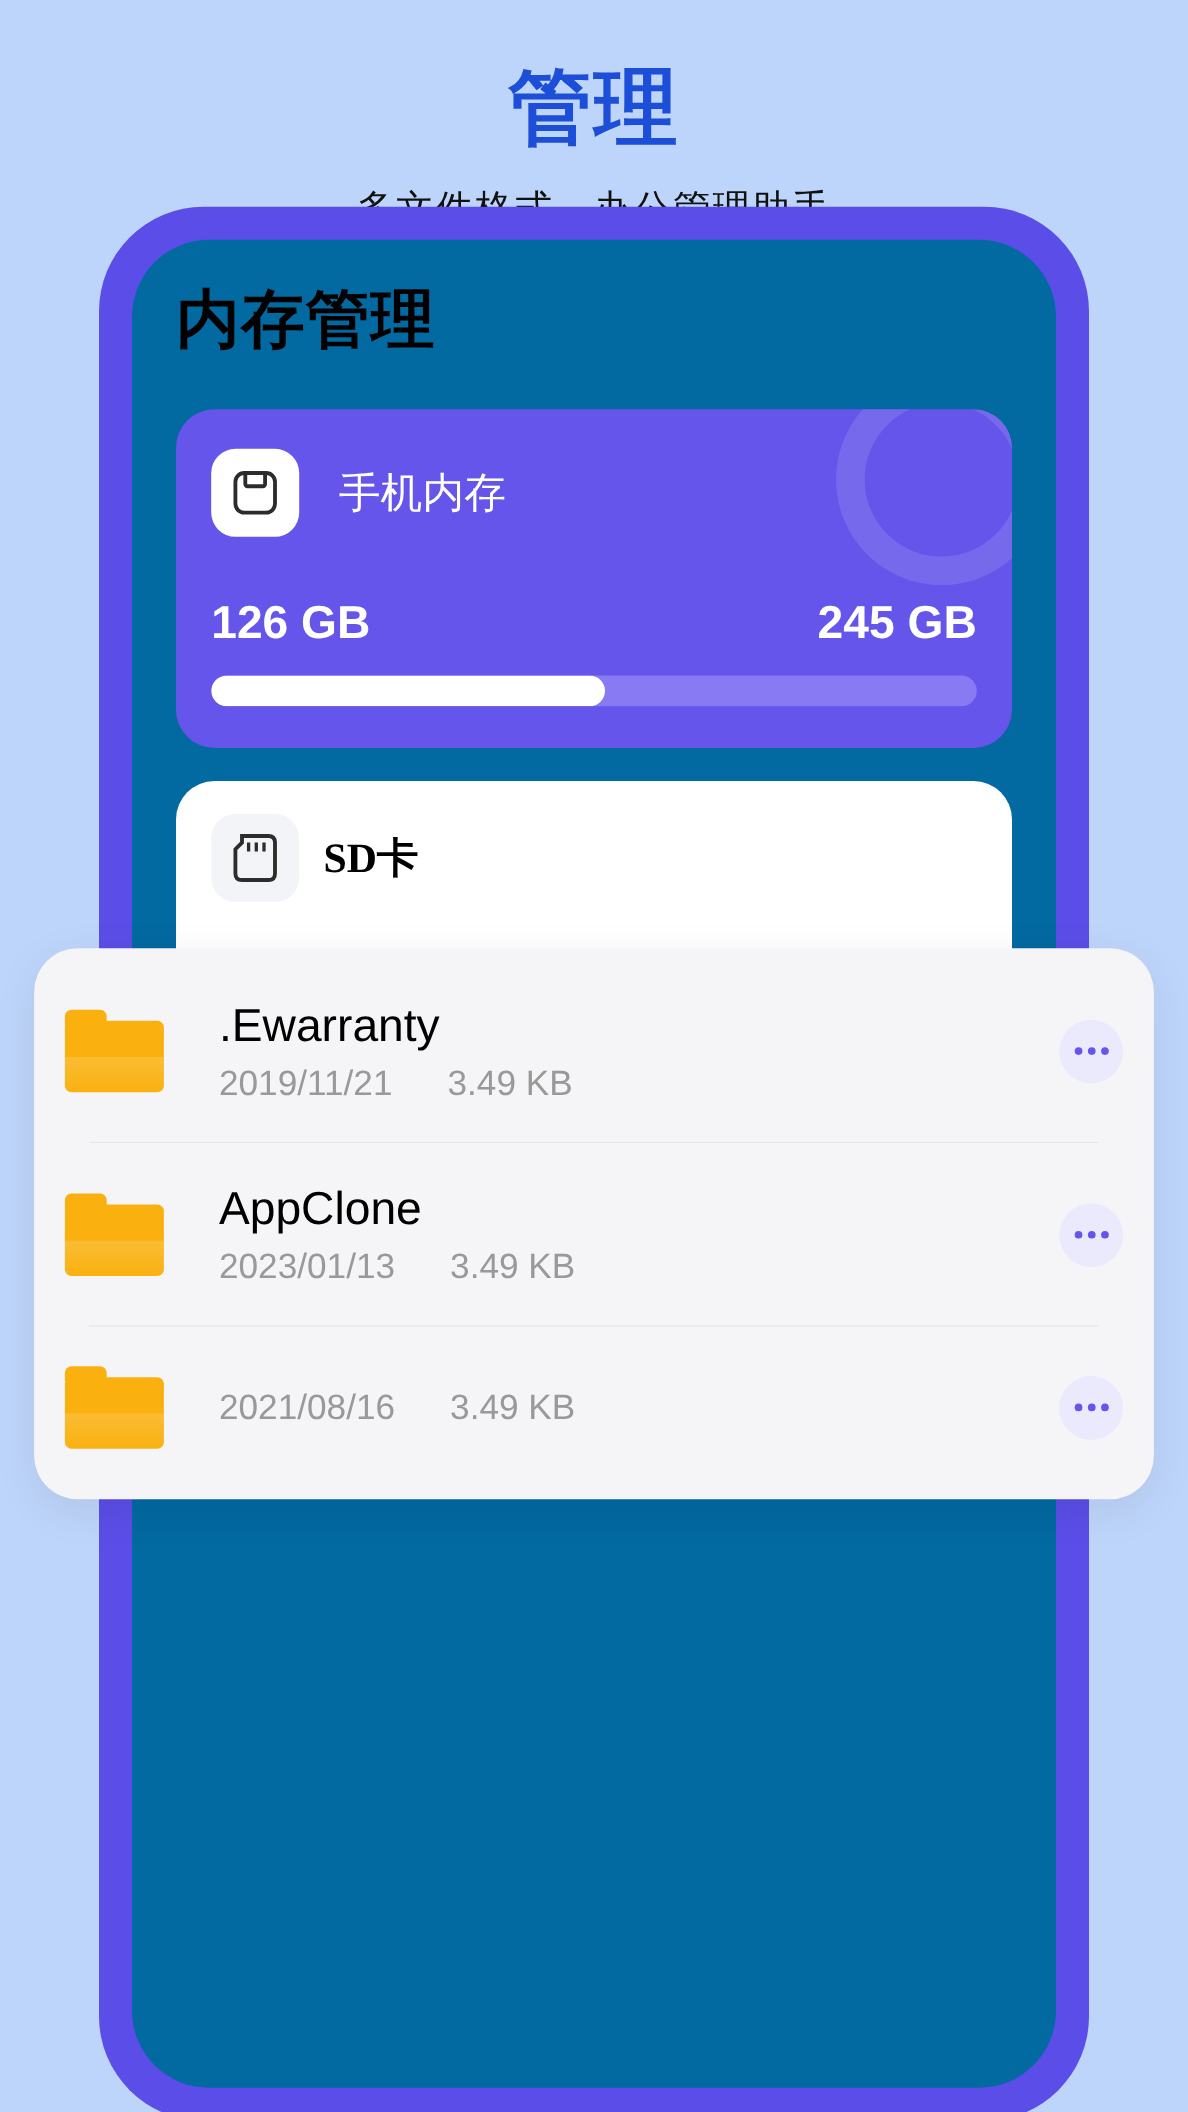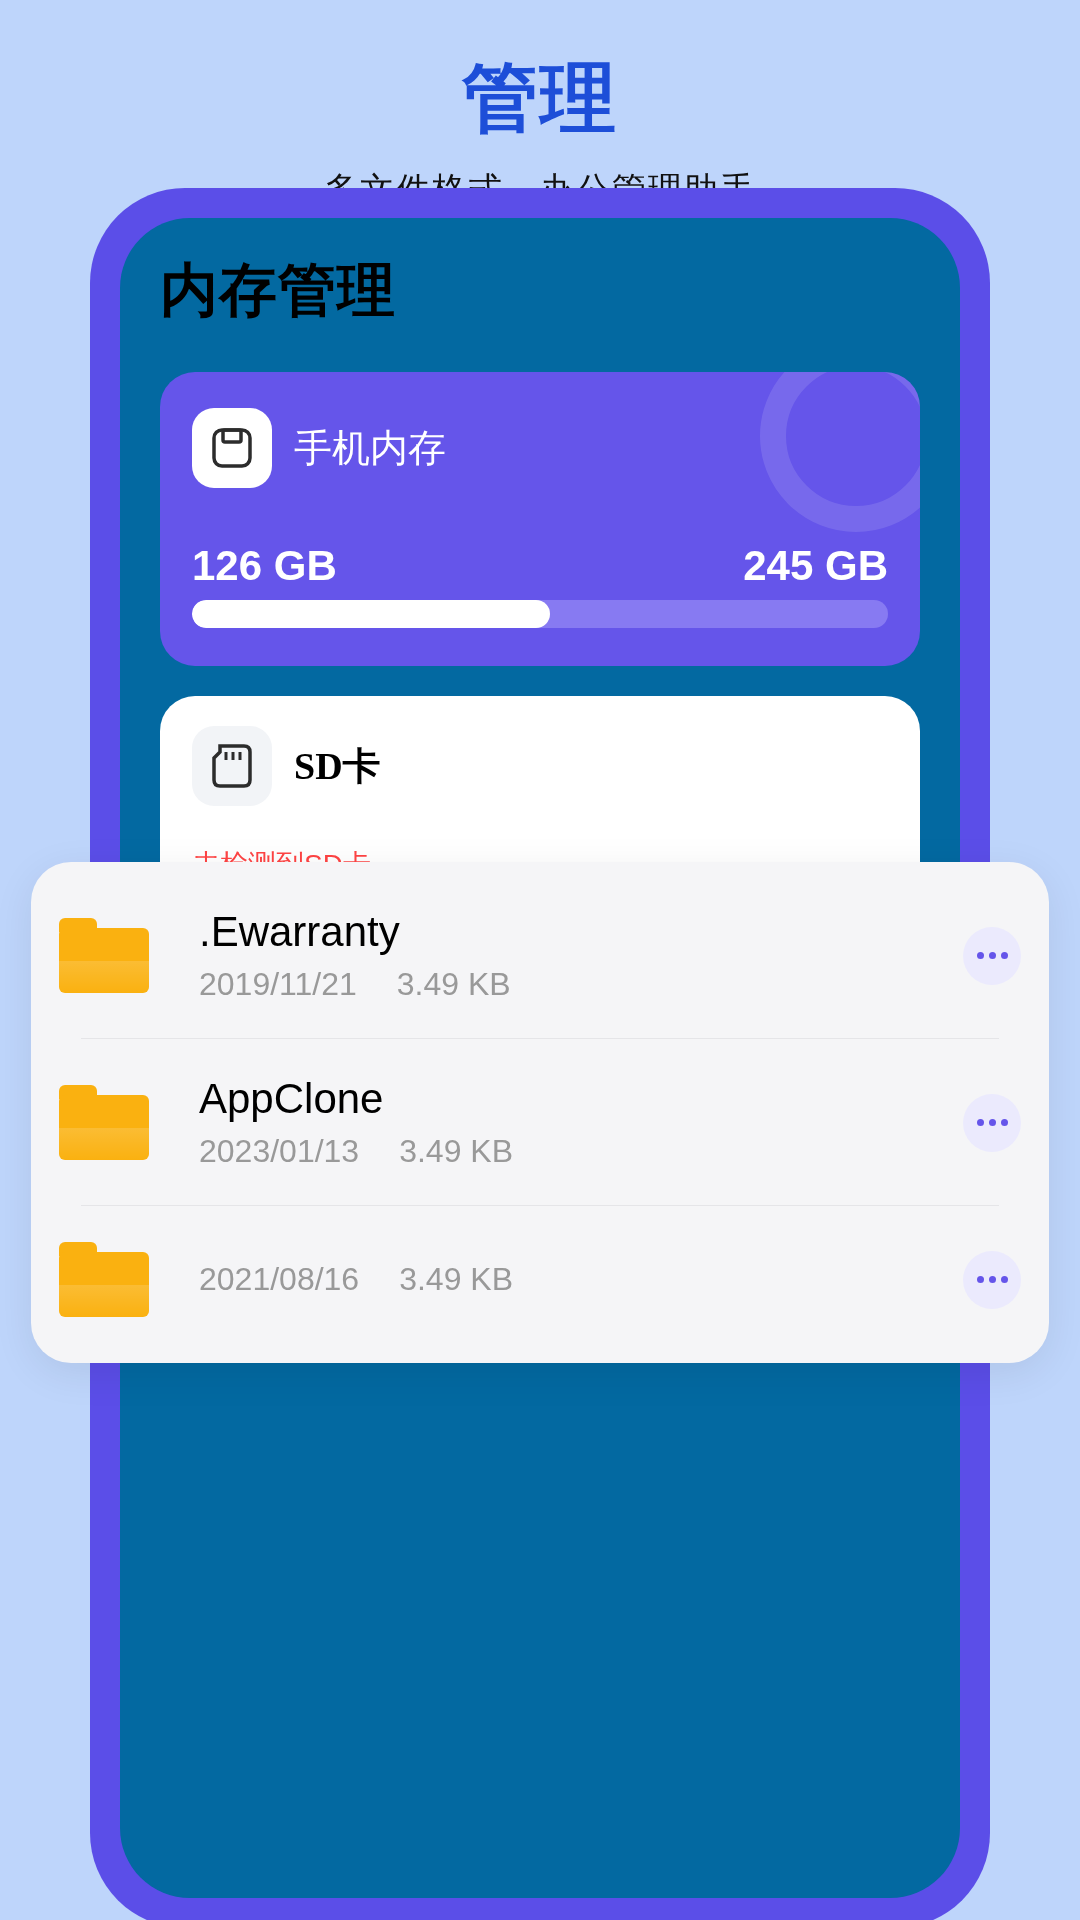--- a/index.html
+++ b/index.html
@@ -85,26 +85,27 @@
       background: #fff;
       border-radius: 22px;
       display: flex;
       align-items: center;
       justify-content: center;
     }
     .storage-name {
       font-size: 38px;
       color: #fff;
       font-weight: 500;
+      margin-left: 14px;
     }
     .storage-values {
       display: flex;
       justify-content: space-between;
       margin-top: 54px;
-      margin-bottom: 10px;
+      margin-bottom: 24px;
     }
     .storage-used, .storage-total {
       font-size: 42px;
       font-weight: 600;
       color: #fff;
     }
     .progress-bar {
       height: 28px;
       background: #877af2;
       border-radius: 14px;
@@ -218,21 +219,21 @@
       flex: 1;
     }
     .file-name {
       font-size: 42px;
       color: #000;
       font-weight: 400;
       margin-bottom: 10px;
     }
     .file-meta {
       display: flex;
-      gap: 40px;
+      gap: 50px;
       font-size: 32px;
       color: #999;
     }
     .more-btn {
       width: 58px;
       height: 58px;
       background: #ebeafd;
       border-radius: 50%;
       display: flex;
       align-items: center;

